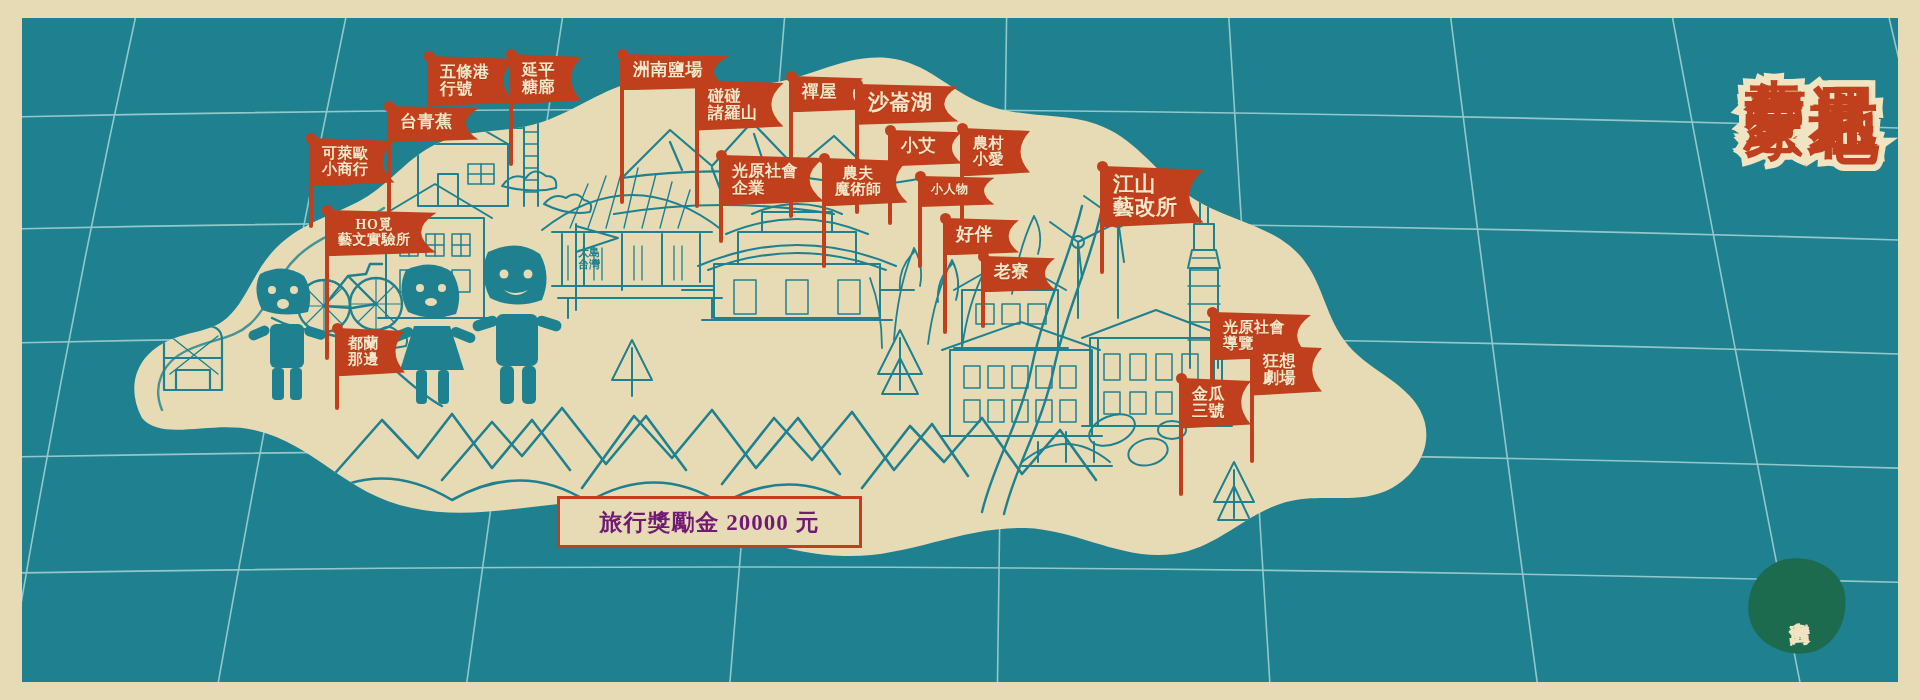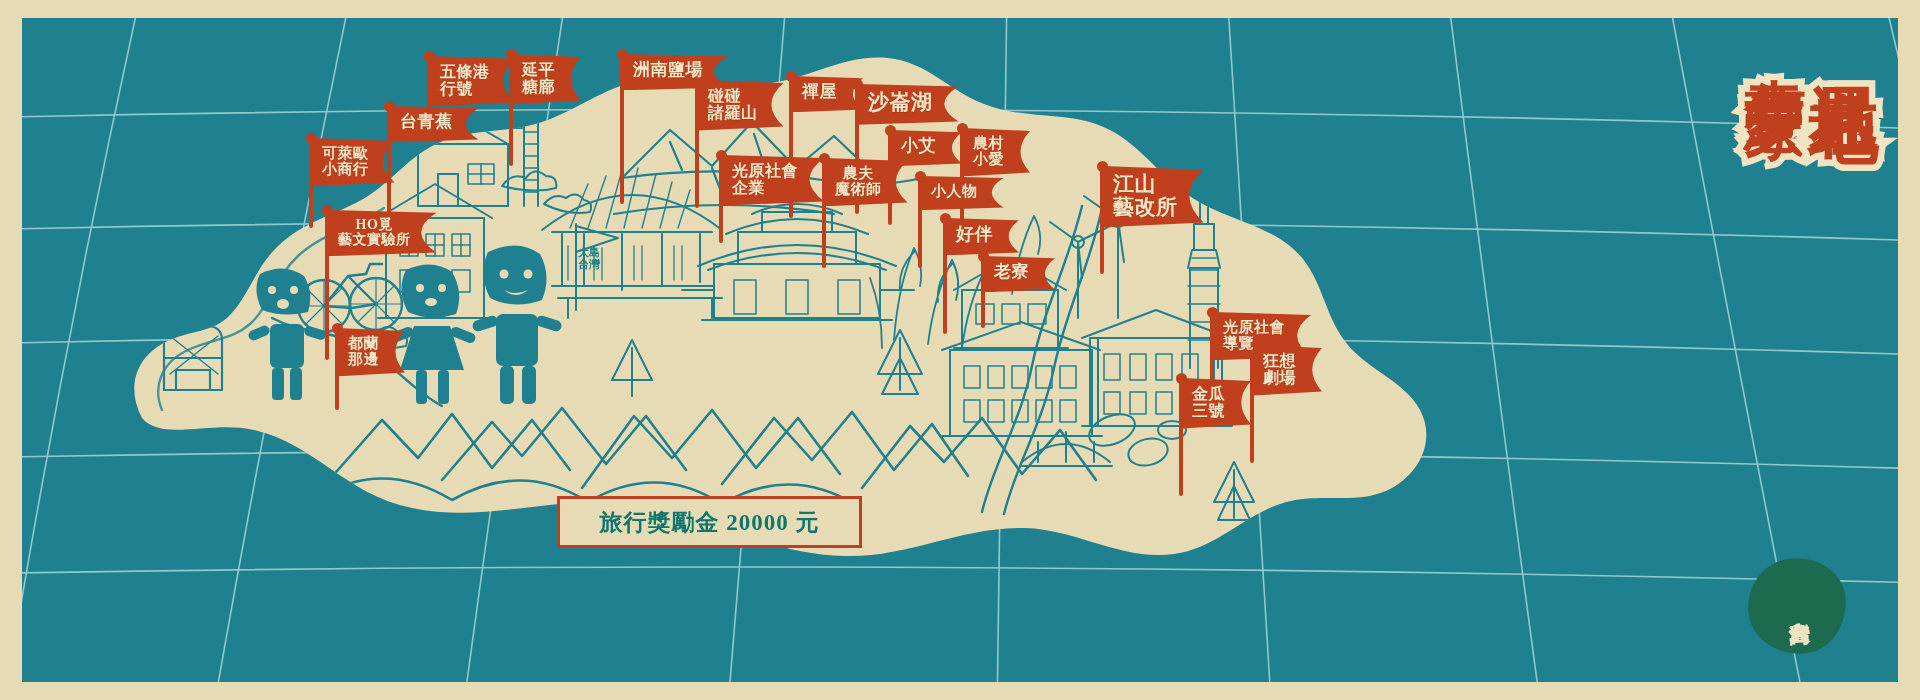--- a/index.html
+++ b/index.html
@@ -88,21 +88,21 @@
   #award {
     position:absolute;
     left:535px; top:478px;
     width:305px; height:52px;
     border:3px solid #c0401d;
     background:#e7dbb5;
     display:flex; align-items:center; justify-content:center;
     z-index:40;
   }
   #award .inner {
-    color:#0f766e; font-weight:bold; font-size:23px;
+    color:#701a75; font-weight:bold; font-size:23px;
     letter-spacing:1px;
     font-family:"Liberation Serif", serif;
   }
 
   
   #logo {
     position:absolute;
     right:52px; bottom:28px;
     width:98px; height:96px;
     z-index:40;
@@ -594,21 +594,21 @@
           <div class="pole" style="height: 100px;"></div>
           <div class="knob"></div>
           <div class="pennant l2" style="font-size: 15px;"><svg class="pbg" preserveAspectRatio="none" viewBox="0 0 100 100">
               <path d="M0,0 L100,6 Q72,48 100,92 L0,100 Z" fill="#c0401d"></path>
             </svg><span class="txt">農村
 小愛</span></div>
         </div>
         <div class="flag" style="left: 896px; top: 158px;">
           <div class="pole" style="height: 92px;"></div>
           <div class="knob"></div>
-          <div class="pennant" style="font-size: 15px;"><svg class="pbg" preserveAspectRatio="none" viewBox="0 0 100 100">
+          <div class="pennant" style="font-size: 12px;"><svg class="pbg" preserveAspectRatio="none" viewBox="0 0 100 100">
               <path d="M0,0 L100,6 Q72,48 100,92 L0,100 Z" fill="#c0401d"></path>
             </svg><span class="txt">小人物</span></div>
         </div>
         <div class="flag" style="left: 921px; top: 200px;">
           <div class="pole" style="height: 116px;"></div>
           <div class="knob"></div>
           <div class="pennant" style="font-size: 18px;"><svg class="pbg" preserveAspectRatio="none" viewBox="0 0 100 100">
               <path d="M0,0 L100,6 Q72,48 100,92 L0,100 Z" fill="#c0401d"></path>
             </svg><span class="txt">好伴</span></div>
         </div>

